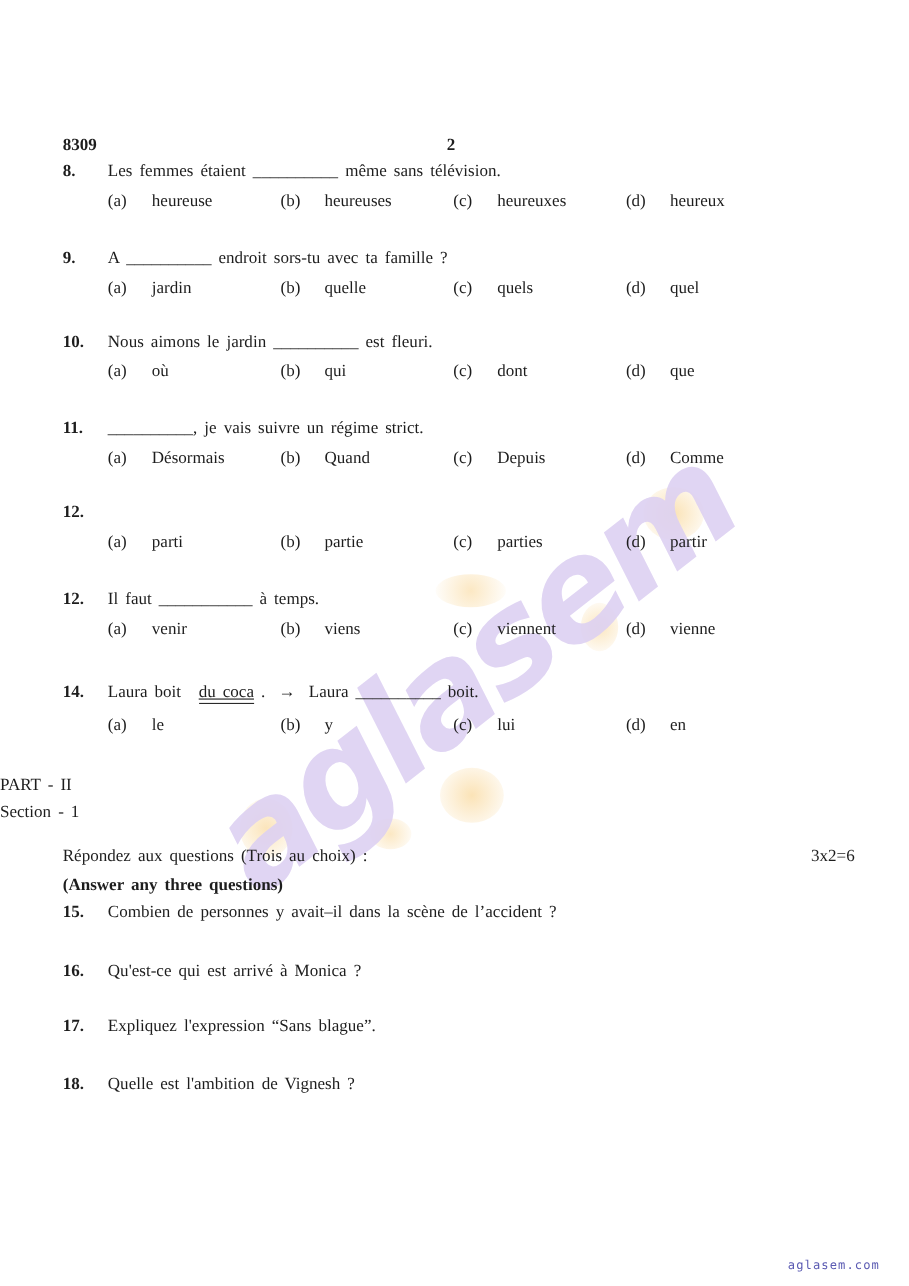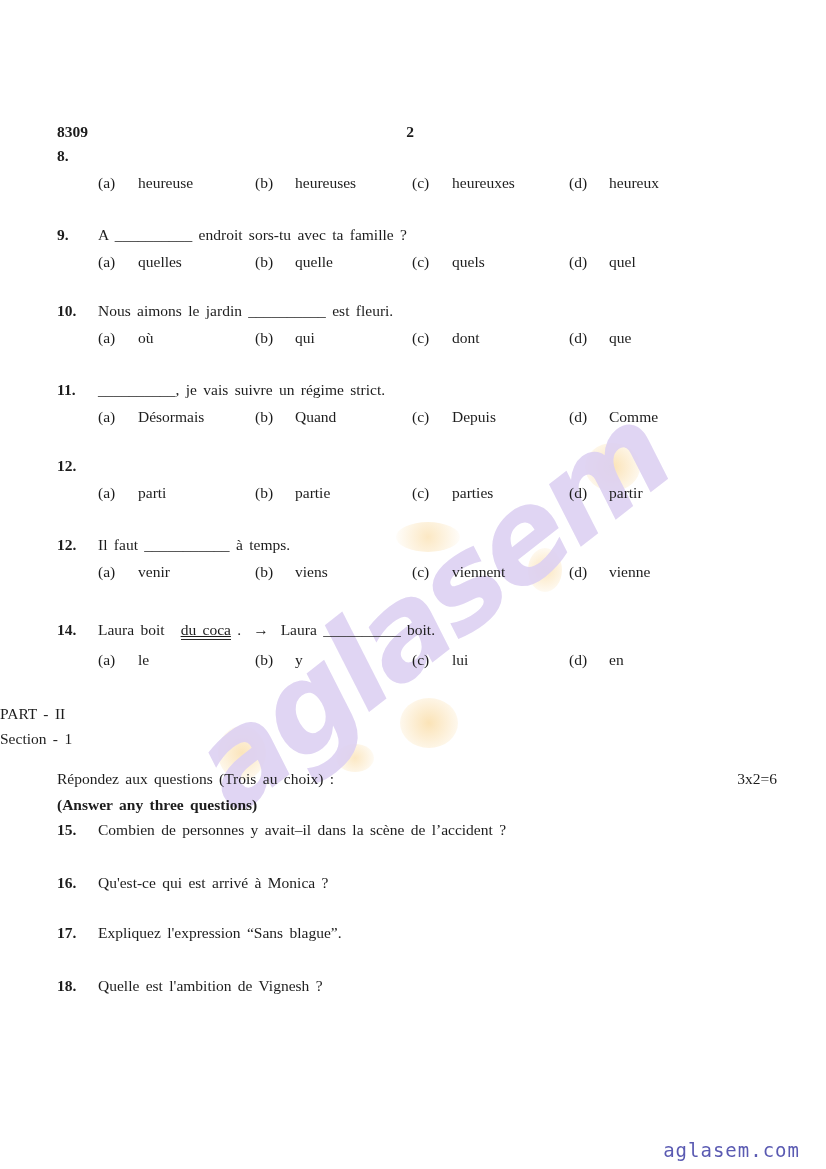--- a/index.html
+++ b/index.html
@@ -39,21 +39,21 @@
   .dbl-underline { text-decoration:underline; border-bottom:1px solid #2a2a2a; padding-bottom:1px;text-align:right; }
   .arrow { margin:0 12px; }
   .sp { margin-right:16px; }
 
   .center-line { position:absolute; left:0; width:788px; text-align:left; font-weight:normal; z-index:1; }
   .instr-row { position:absolute; left:57px; top:769px; width:720px; display:flex; justify-content:space-between; font-weight:normal; z-index:1; }
   .instr-en { position:absolute; left:57px; top:795px; font-weight:bold; z-index:1; }
 
   .footer {
     position:absolute; right:26px; top:1141px; z-index:1;
-    font-family:"DejaVu Sans Mono", monospace; font-size:19px;
+    font-family:"DejaVu Sans Mono", monospace; font-size:11px;
     color:#5a5ab2; letter-spacing:1px; word-spacing:0;
   }
 </style>
 </head>
 <body>
 
 <div class="page">
 
   <div class="blob b1"></div>
   <div class="blob b2"></div>
@@ -62,20 +62,21 @@
   <div class="blob b5"></div>
   <div class="blob b6"></div>
   <div class="watermark">aglasem</div>
 
   <div class="layer hdr-code">8309</div>
   <div class="layer hdr-page">2</div>
 
   <div class="q" style="top:146px">
     <div class="q-line">
       <span class="q-num">8.</span>
+      <span class="q-text">Les femmes étaient __________ même sans télévision.</span>
     </div>
     <div class="opts">
       <span class="opt">
           <span class="opt-label">(a)</span>
           <span>heureuse</span>
         </span>
       <span class="opt">
           <span class="opt-label">(b)</span>
           <span>heureuses</span>
         </span>
@@ -91,21 +92,21 @@
   </div>
 
   <div class="q" style="top:225px">
     <div class="q-line">
       <span class="q-num">9.</span>
       <span class="q-text">A __________ endroit sors-tu avec ta famille ?</span>
     </div>
     <div class="opts">
       <span class="opt">
           <span class="opt-label">(a)</span>
-          <span>quelles</span>
+          <span>jardin</span>
         </span>
       <span class="opt">
           <span class="opt-label">(b)</span>
           <span>quelle</span>
         </span>
       <span class="opt">
           <span class="opt-label">(c)</span>
           <span>quels</span>
         </span>
       <span class="opt last">

